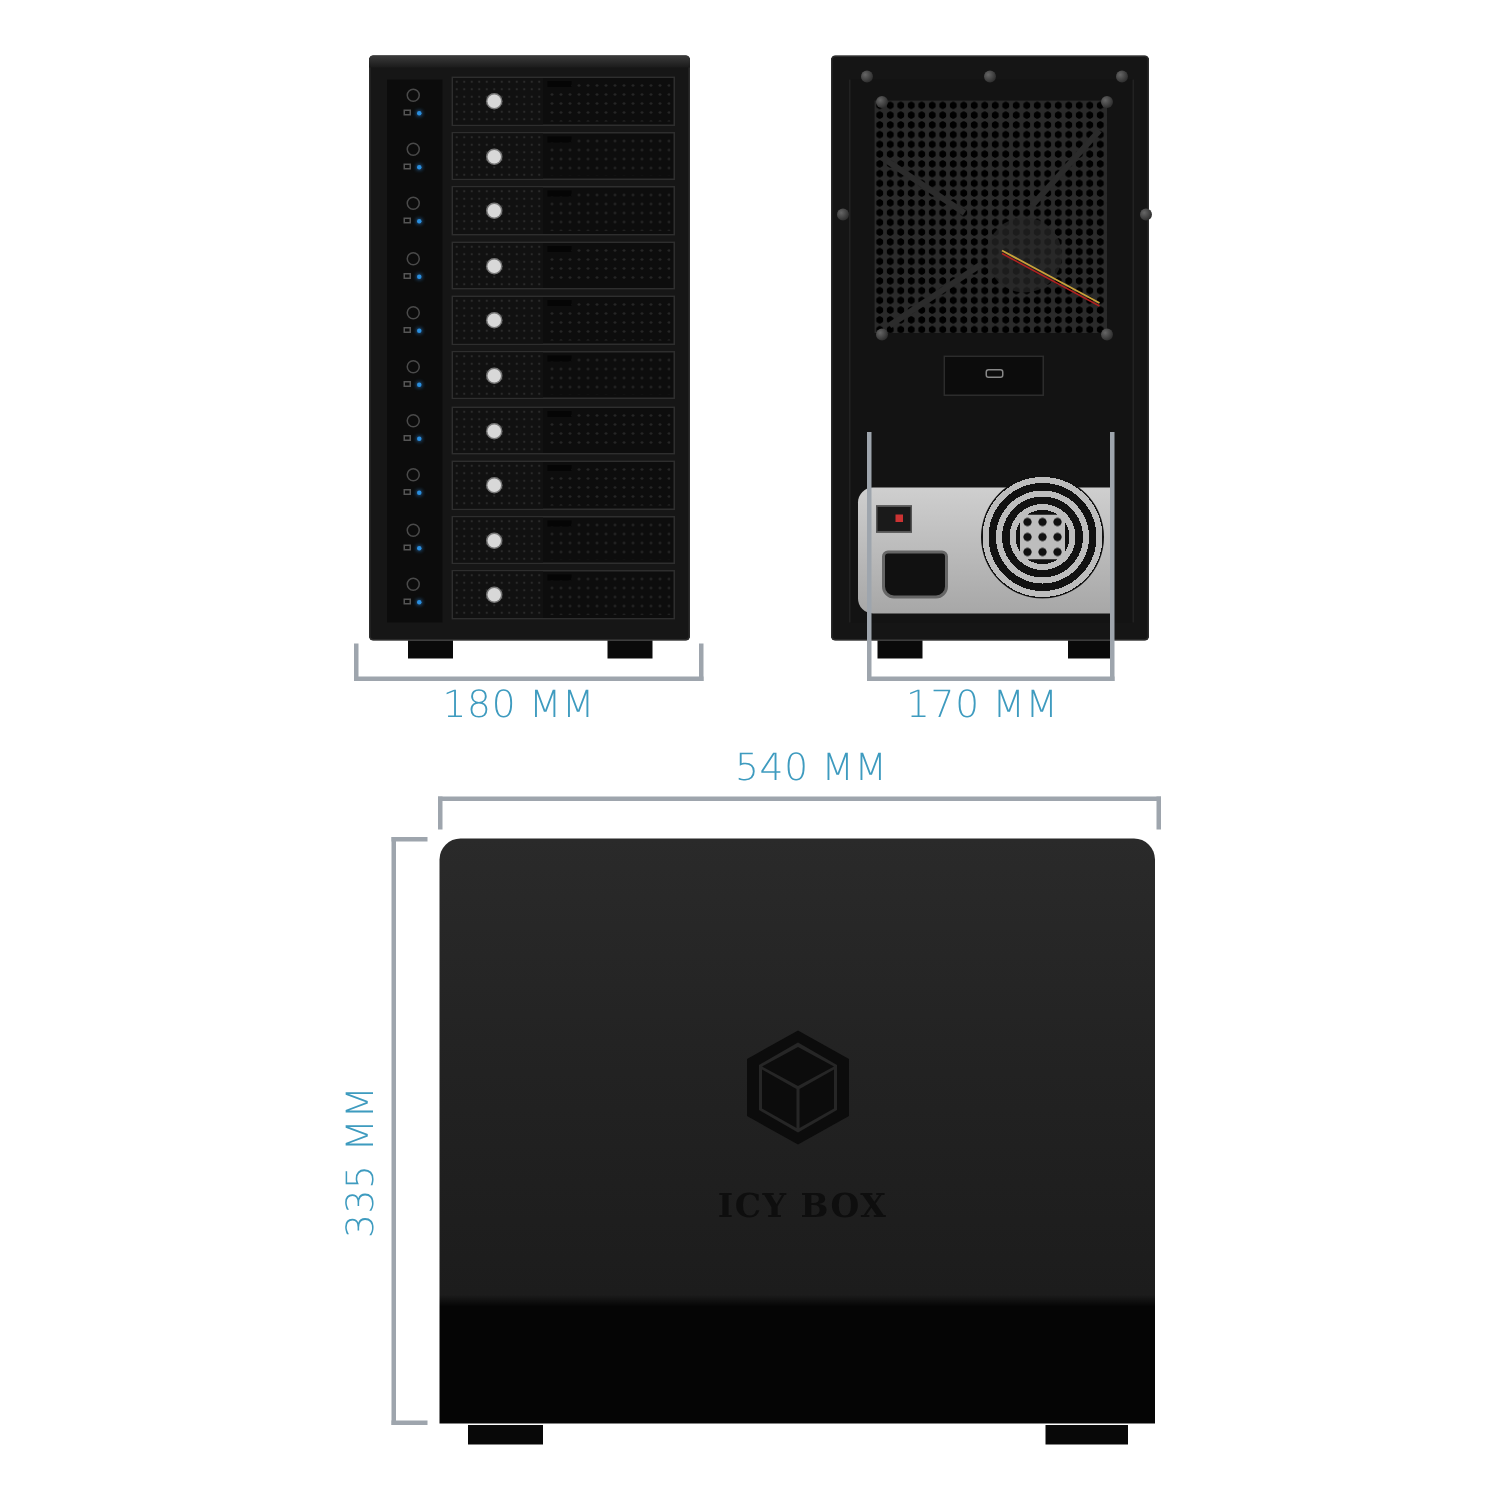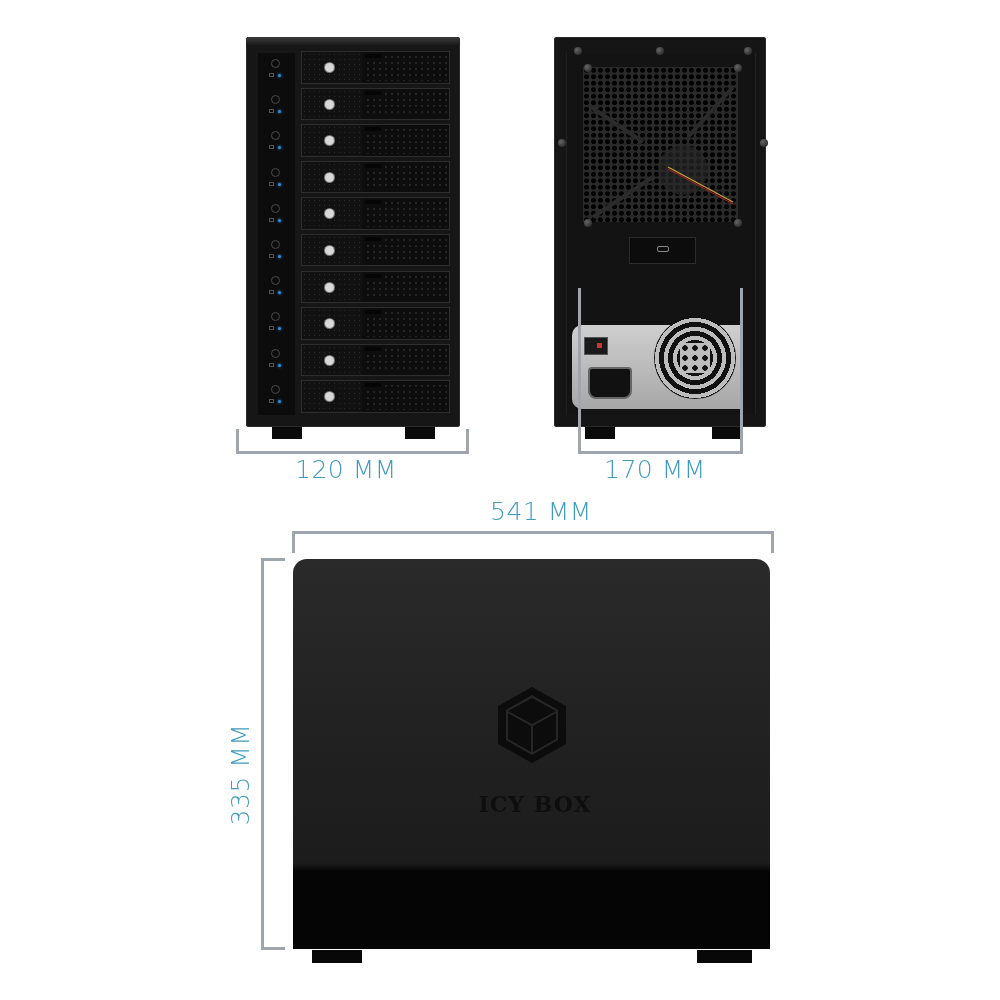--- a/index.html
+++ b/index.html
@@ -162,21 +162,21 @@
         <div class="latch"></div>
         <div class="lock"></div>
         <div class="handle"></div>
       </div>
     </div>
 </div>
 <div class="foot" style="left:272px;top:427px;"></div>
 <div class="foot" style="left:405px;top:427px;"></div>
 
 <div class="bracket" style="left:236px;top:429px;width:233px;height:25px;border-top:none;"></div>
-<div class="dim" style="left:295px;top:455px;">120 MM</div>
+<div class="dim" style="left:295px;top:455px;">180 MM</div>
 
 <div class="abs rear">
   <div class="inner"></div>
   <div class="screw" style="left:20px;top:10px;"></div>
   <div class="screw" style="left:102px;top:10px;"></div>
   <div class="screw" style="left:190px;top:10px;"></div>
   <div class="grille">
     <div class="fanhub"></div>
   </div>
   <svg class="abs" style="left:29px;top:30px;" width="155" height="155">
@@ -201,21 +201,21 @@
     <div class="psufan"></div>
     <div class="psufan-c"></div>
   </div>
 </div>
 <div class="foot" style="left:585px;top:427px;"></div>
 <div class="foot" style="left:712px;top:427px;"></div>
 
 <div class="bracket" style="left:578px;top:288px;width:165px;height:166px;border-top:none;"></div>
 <div class="dim" style="left:604px;top:455px;">170 MM</div>
 
-<div class="dim" style="left:490px;top:497px;">541 MM</div>
+<div class="dim" style="left:490px;top:497px;">540 MM</div>
 <div class="bracket" style="left:292px;top:531px;width:482px;height:22px;border-bottom:none;"></div>
 
 <div class="abs side"></div>
 <div class="sidefoot" style="left:312px;width:50px;"></div>
 <div class="sidefoot" style="left:697px;width:55px;"></div>
 
 <svg class="abs logo" viewBox="0 0 72 80">
   <polygon points="36,2 70,21 70,59 36,78 2,59 2,21" fill="#0c0c0c"></polygon>
   <polygon points="36,10 62,25 62,55 36,70 10,55 10,25" fill="#262626"></polygon>
   <polygon points="36,13 60,26 36,39 12,26" fill="#0c0c0c"></polygon>

